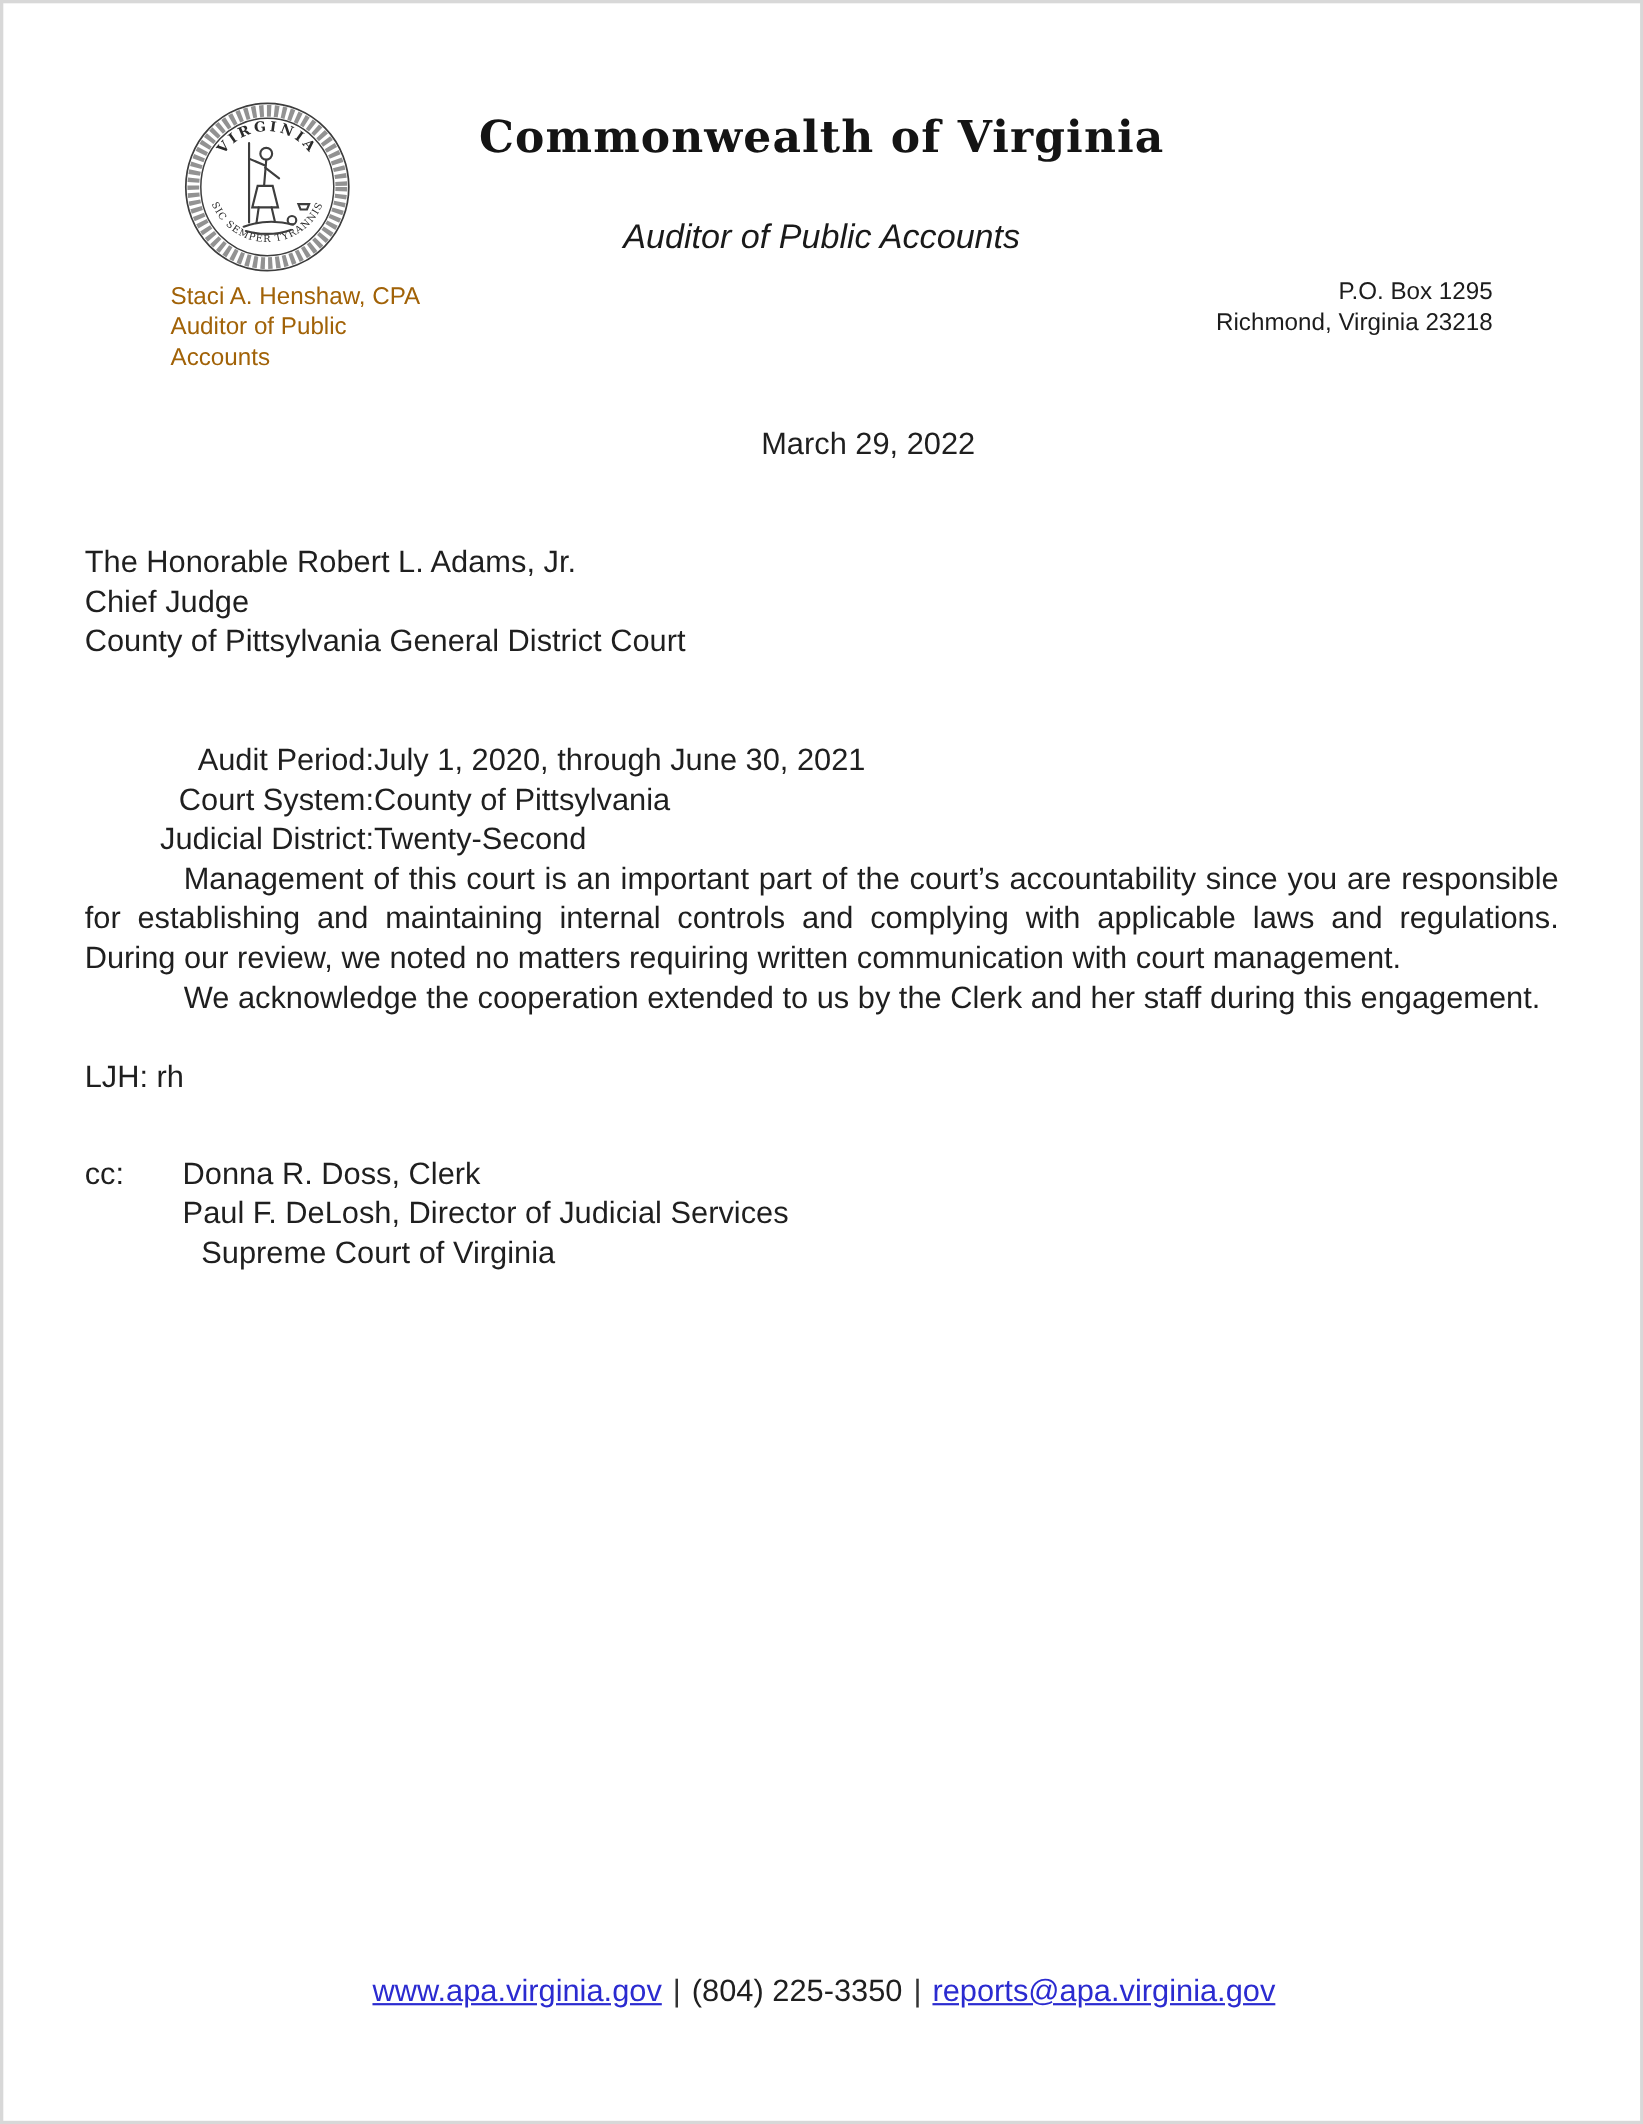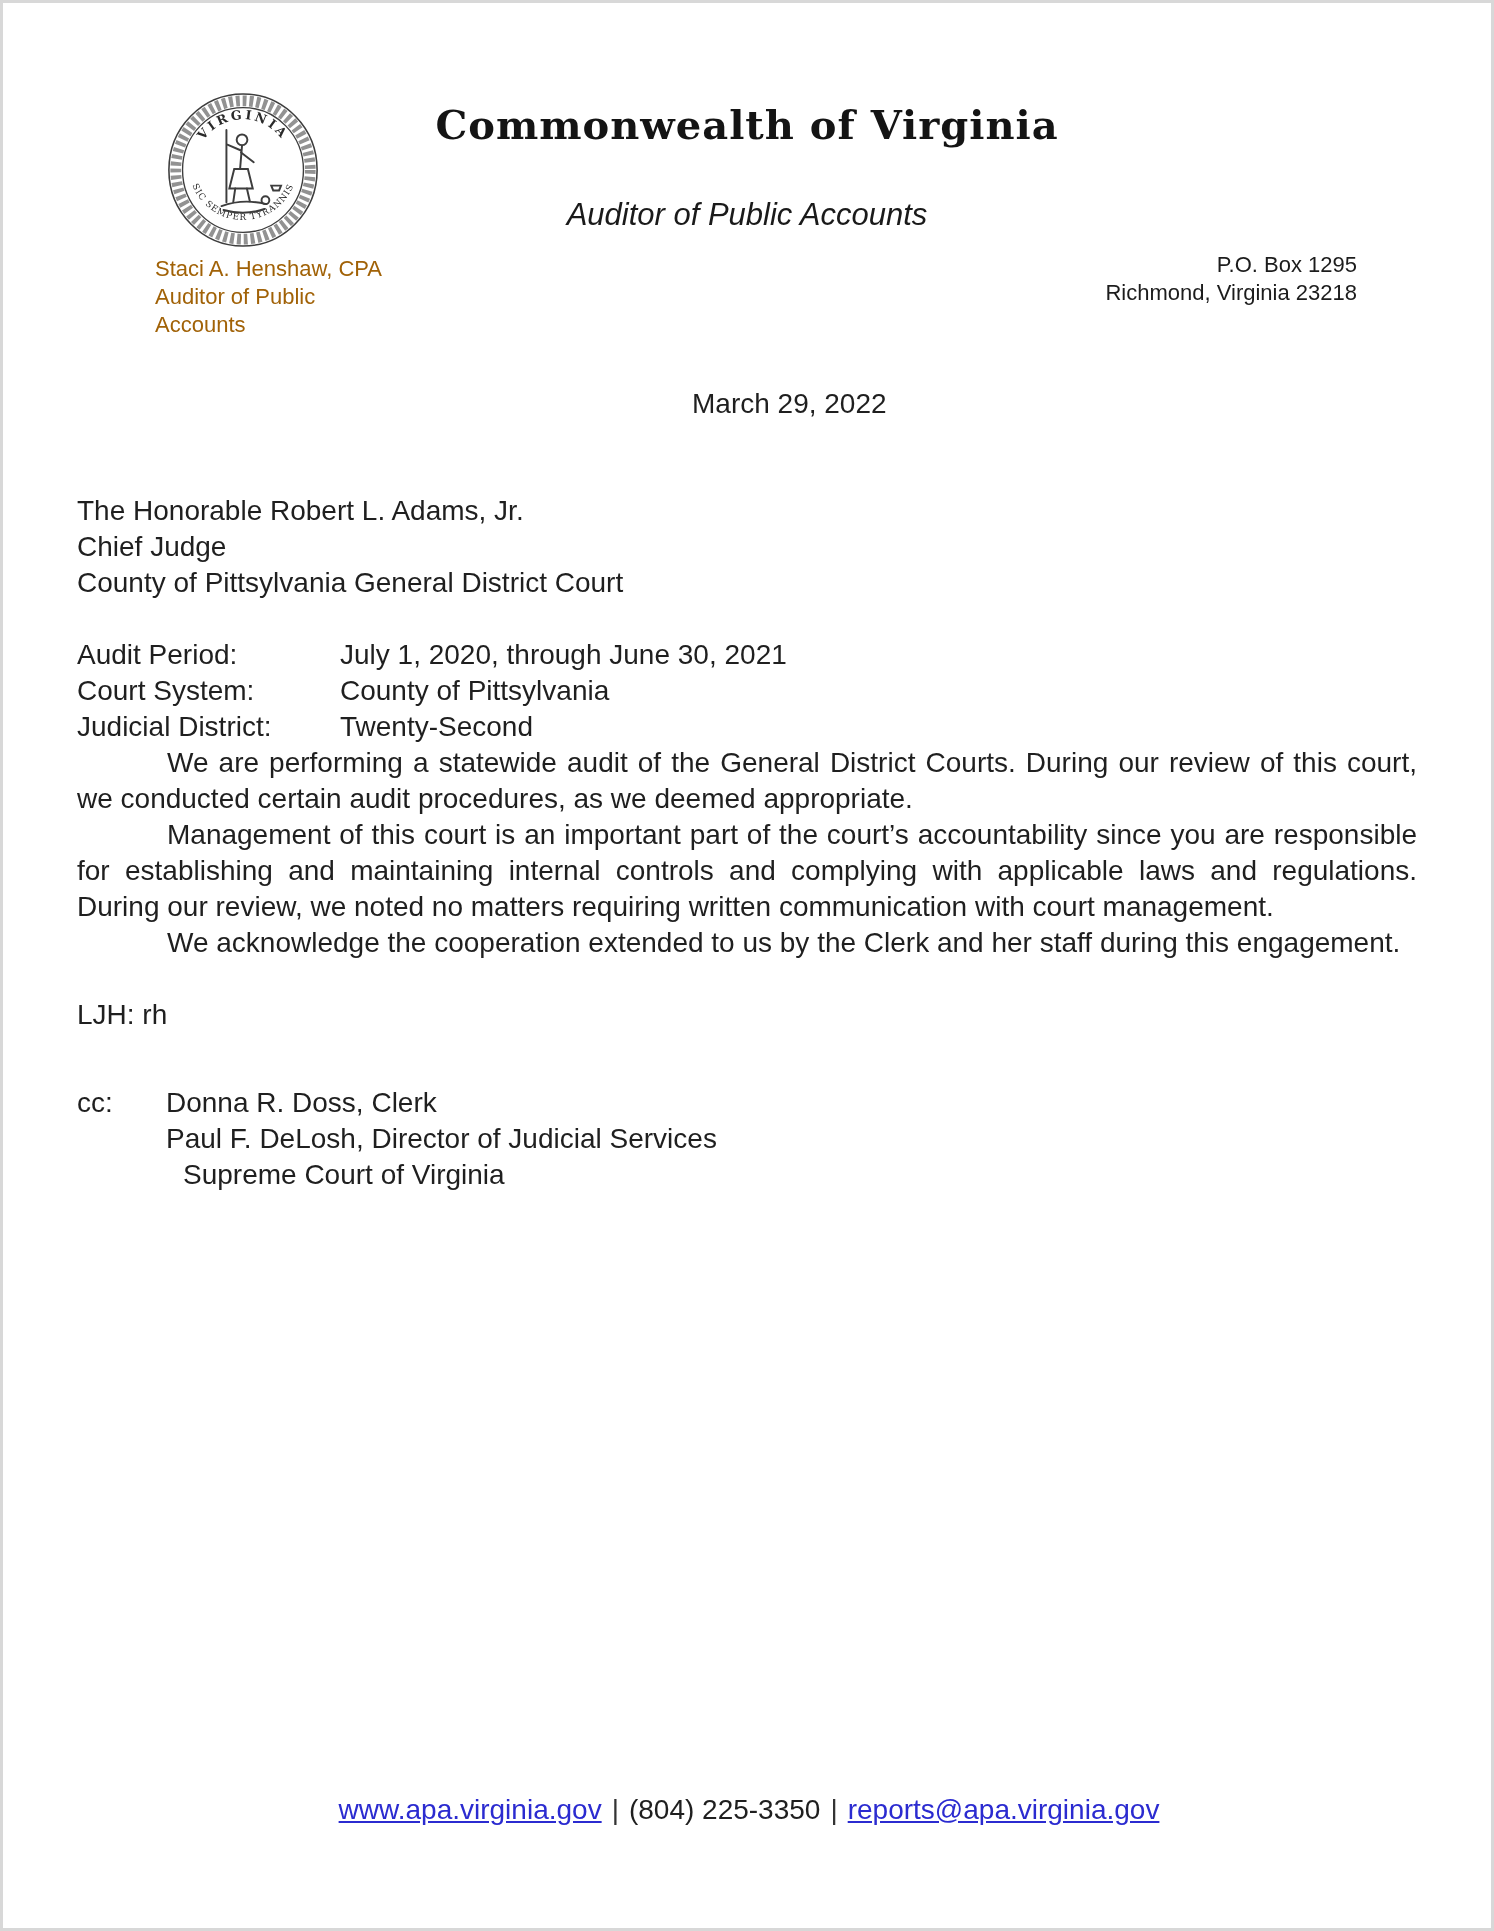--- a/index.html
+++ b/index.html
@@ -39,21 +39,21 @@
   .contact-right {
     position: absolute; right: 134px; top: 248px;
     text-align: right;
     font-size: 22px; line-height: 28px; color: #1c1c1c;
   }
 
   
   .content { padding: 0 74px; font-size: 28px; line-height: 36px; }
   .date-line { margin-top: 73px; padding-left: 615px; }
   .recipient { margin-top: 71px; }
-  .details { margin-top: 36px; }
+  .details { margin-top: 72px; text-align: right; }
   .detail-row { display: flex; }
   .detail-label { width: 263px; flex: 0 0 263px; }
   .paragraph {
     text-align: justify;
     text-indent: 90px;
   }
   .p1 { margin-top: 70px; }
   .p2 { margin-top: 46px; }
   .p3 { margin-top: 39px; }
   .signature { margin-top: 55px; padding-left: 613px; }
@@ -145,21 +145,20 @@
       <div class="detail-row">
         <div class="detail-label">Court System:</div>
         <div>County of Pittsylvania</div>
       </div>
       <div class="detail-row">
         <div class="detail-label">Judicial District:</div>
         <div>Twenty-Second</div>
       </div>
     </div>
 
-    <p class="paragraph p1" style="margin:0;">We are performing a statewide audit of the General District Courts.  During our review of this court, we conducted certain audit procedures, as we deemed appropriate.</p>
     <p class="paragraph p2" style="margin:0;">Management of this court is an important part of the court’s accountability since you are responsible for establishing and maintaining internal controls and complying with applicable laws and regulations.  During our review, we noted no matters requiring written communication with court management.</p>
     <p class="paragraph p3" style="margin:0;">We acknowledge the cooperation extended to us by the Clerk and her staff during this engagement.</p>
 
 
     <div class="reference">LJH: rh</div>
 
     <div class="cc-block">
       <div class="cc-label">cc:</div>
       <div>
         <div>Donna R. Doss, Clerk</div>

